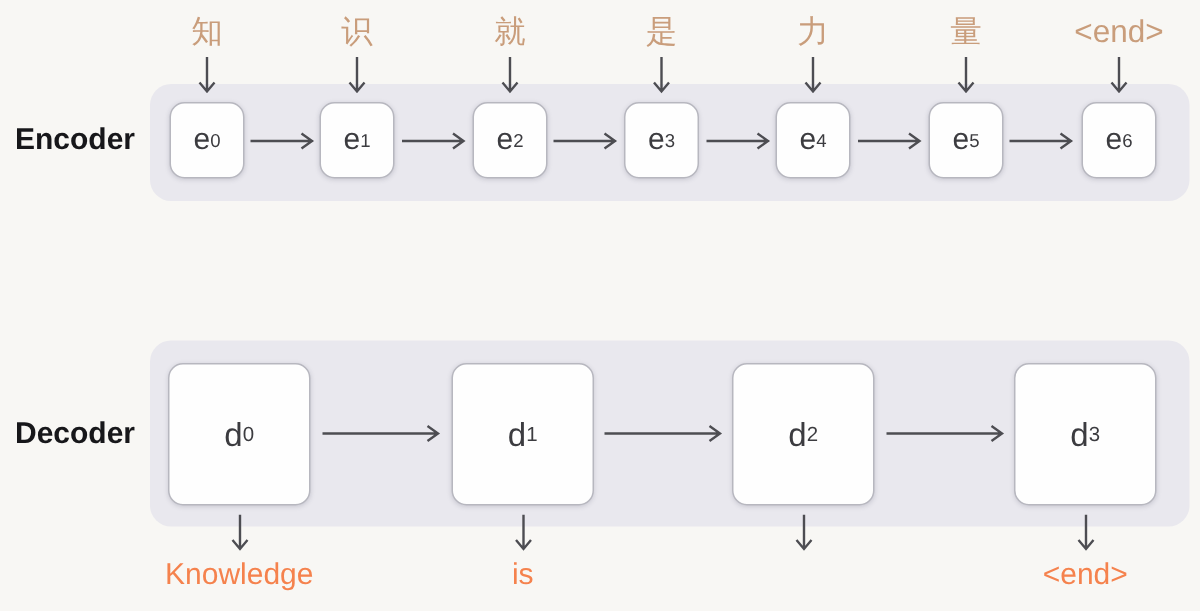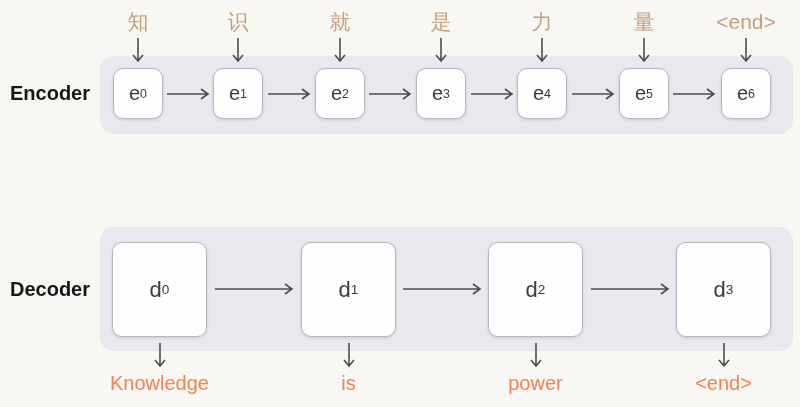--- a/index.html
+++ b/index.html
@@ -202,21 +202,20 @@
     <div class="out-token">is</div>
   </div>
   <div class="dec-col" style="left:488px">
     <div class="cell">
         <span>d</span>
         <sub>2</sub>
       </div>
     <svg class="arrow v-arrow" width="14" height="26" viewBox="0 0 14 26">
         <path d="M7 0 V22 M2 17 L7 23 L12 17" fill="none" stroke="currentColor" stroke-width="1.6"></path>
       </svg>
-    <div class="out-token">power</div>
   </div>
   <div class="dec-col" style="left:676px">
     <div class="cell">
         <span>d</span>
         <sub>3</sub>
       </div>
     <svg class="arrow v-arrow" width="14" height="26" viewBox="0 0 14 26">
         <path d="M7 0 V22 M2 17 L7 23 L12 17" fill="none" stroke="currentColor" stroke-width="1.6"></path>
       </svg>
     <div class="out-token">&lt;end&gt;</div>

